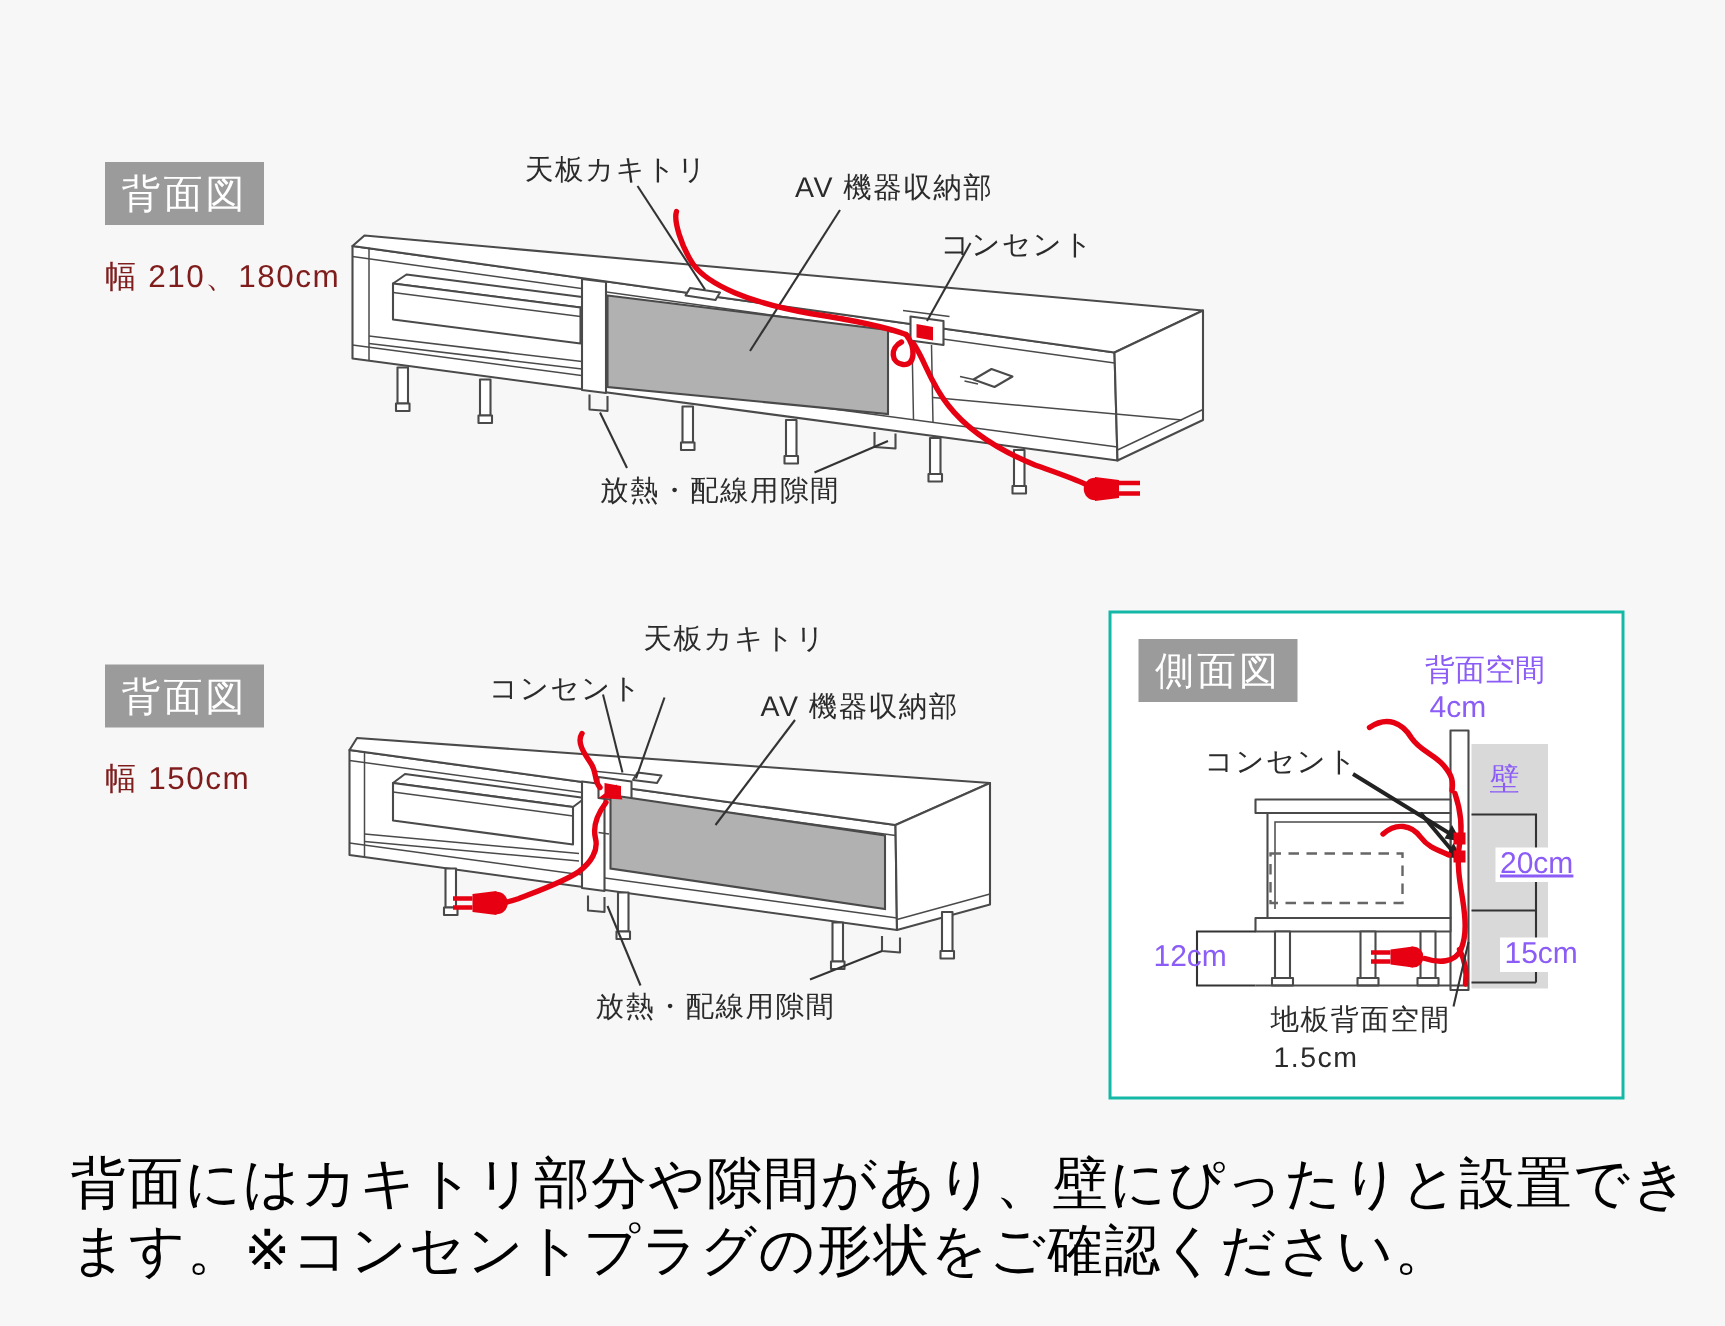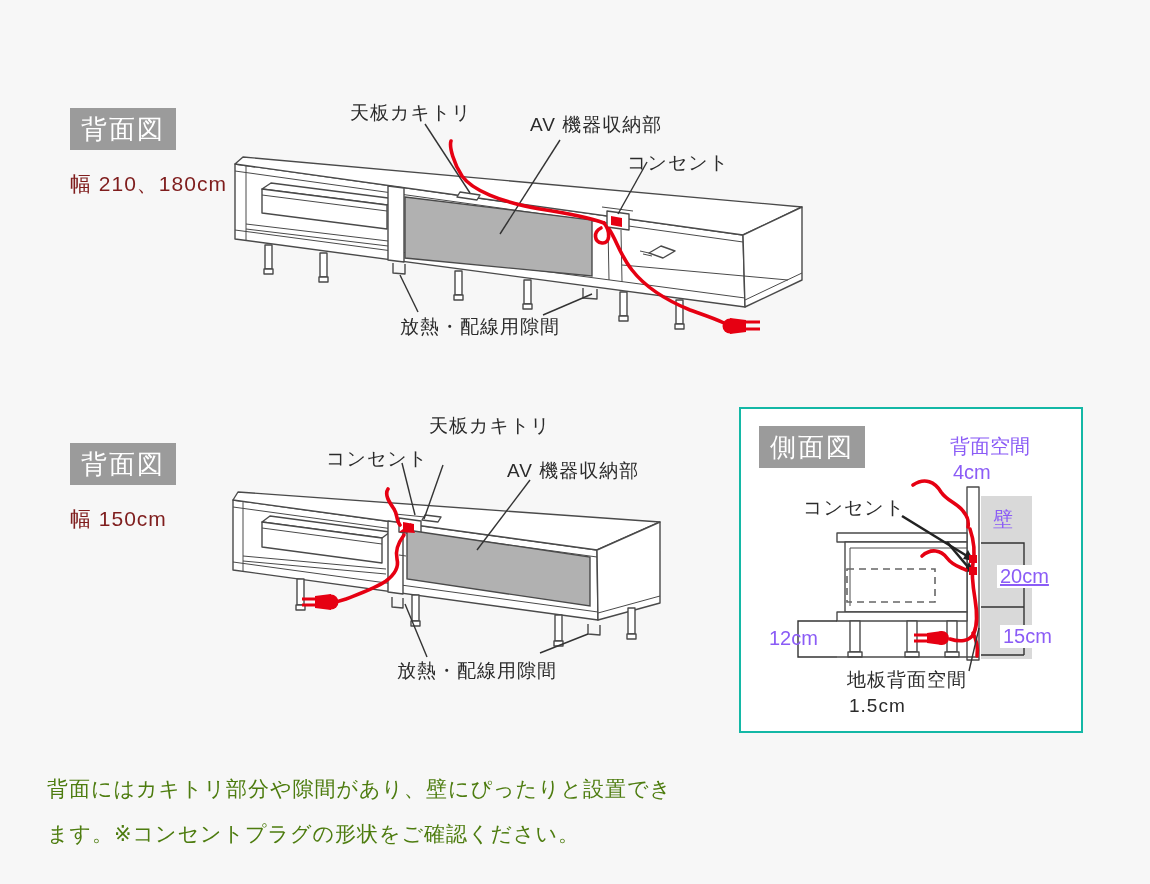--- a/index.html
+++ b/index.html
@@ -7,21 +7,21 @@
   .page{position:relative;width:1150px;height:884px;background:#f7f7f7;}
   .titlebox{position:absolute;width:106px;height:42px;background:#9b9b9b;color:#ffffff;
     display:flex;align-items:center;justify-content:center;font-size:26px;letter-spacing:2px;}
   .widthlabel{position:absolute;font-size:21px;color:#7f1d1d;letter-spacing:1px;white-space:nowrap;}
   .anno{position:absolute;font-size:19px;color:#2b2b2b;letter-spacing:1px;white-space:nowrap;}
   .dim{position:absolute;font-size:20px;color:#8b5cf6;white-space:nowrap;}
   .dim.onwall{background:#ffffff;padding:0 3px;}
   .side-panel{position:absolute;left:739px;top:407px;width:344px;height:326px;background:#ffffff;border:2px solid #14b8a6;box-sizing:border-box;}
   .side-panel .titlebox{left:18px;top:17px;}
   .drawing{position:absolute;}
-  .footer{position:absolute;left:47px;top:766px;font-size:21px;line-height:45px;color:#4d7c0f;letter-spacing:1px;white-space:nowrap;}
+  .footer{position:absolute;left:47px;top:766px;font-size:37px;line-height:45px;color:#000000;letter-spacing:1px;white-space:nowrap;}
   svg{display:block;}
   .ln{fill:none;stroke:#4a4a4a;stroke-width:1.4;stroke-linejoin:round;}
   .lnf{fill:#ffffff;stroke:#4a4a4a;stroke-width:1.4;stroke-linejoin:round;}
   .thin{fill:none;stroke:#4a4a4a;stroke-width:1;}
   .leader{fill:none;stroke:#333333;stroke-width:1.4;}
   .cord{fill:none;stroke:#e60012;stroke-width:3.6;stroke-linecap:round;}
   .red{fill:#e60012;stroke:none;}
   .graypanel{fill:#b1b1b1;stroke:#4a4a4a;stroke-width:1.4;}
   .dash{fill:none;stroke:#666666;stroke-width:1.6;stroke-dasharray:7 5;}
   .blk{fill:none;stroke:#222222;stroke-width:2.6;}

